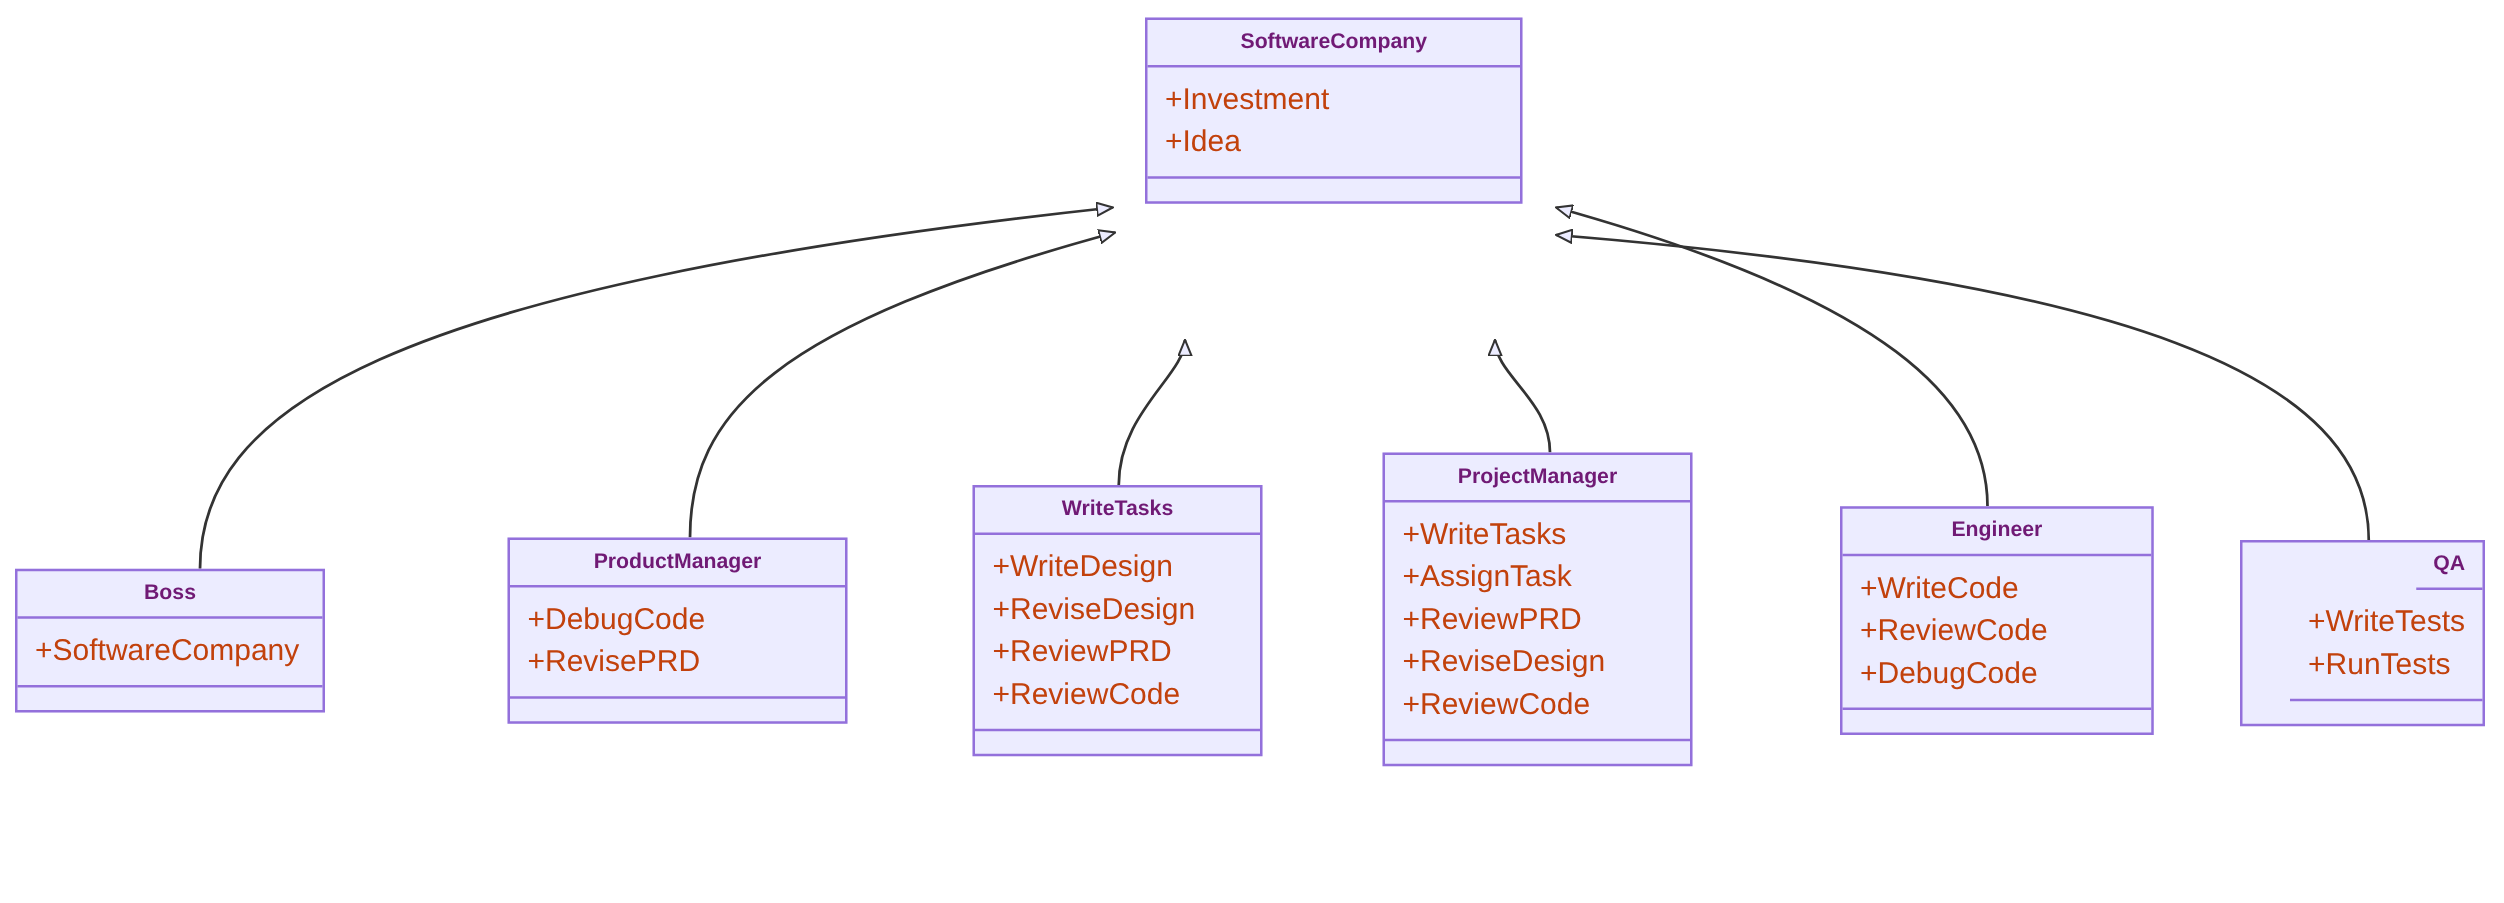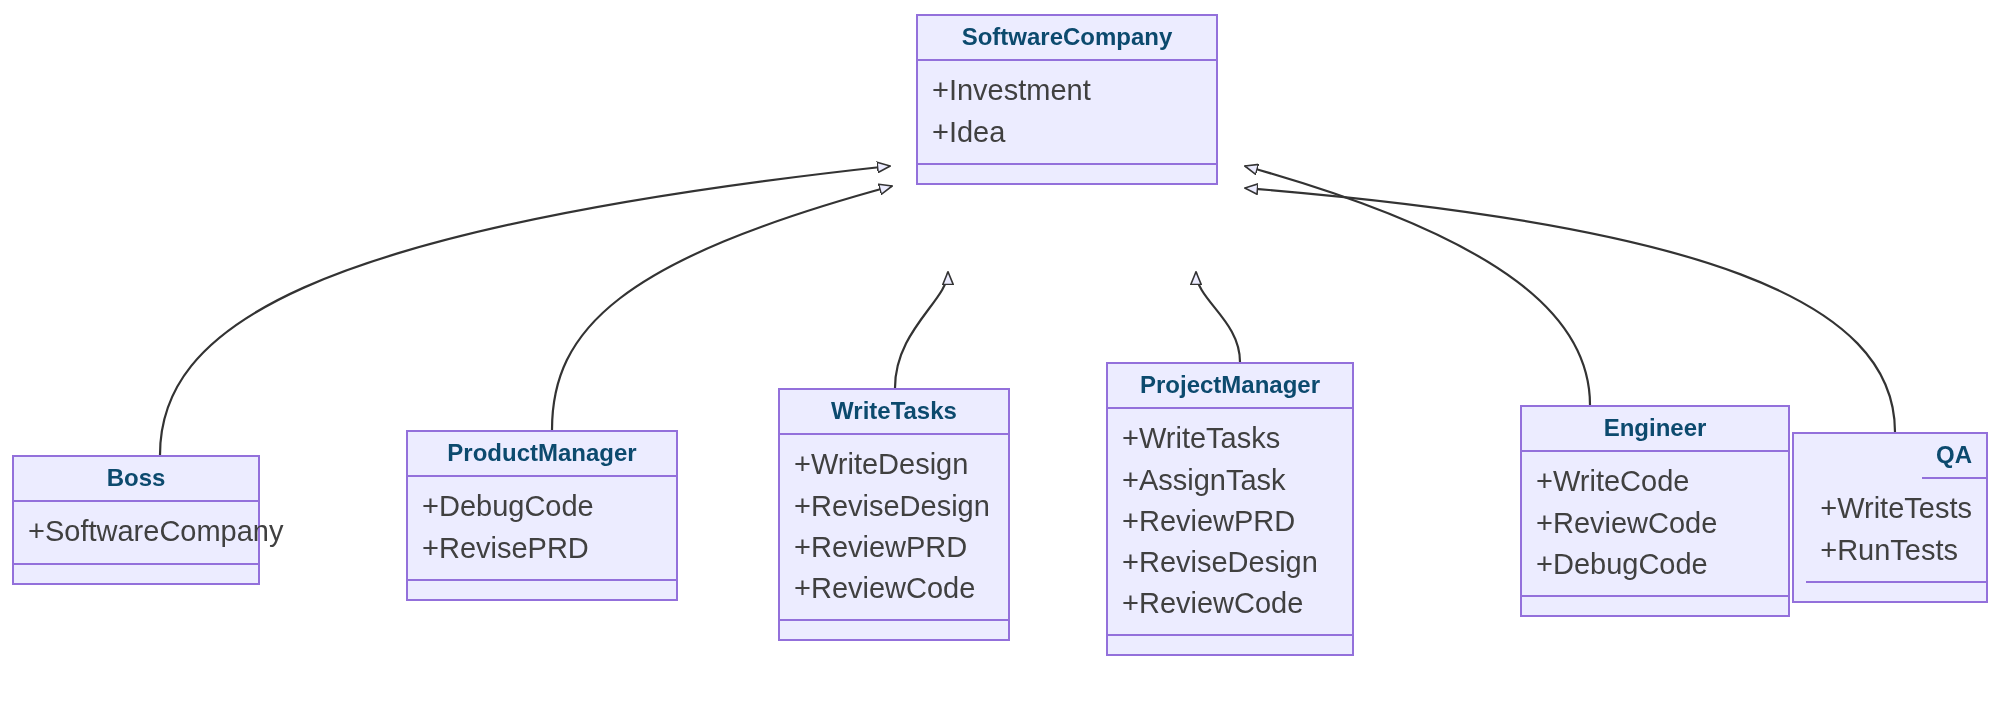--- a/index.html
+++ b/index.html
@@ -30,38 +30,38 @@
     box-sizing: border-box;
     background: #ECECFF;
     border: 2px solid #9370DB;
     display: flex;
     flex-direction: column;
     z-index: 5;
   }
   .class-title {
     text-align: center;
     font-weight: bold;
-    font-size: 24px;
-    color: #0c4a6e;
+    font-size: 17px;
+    color: #701a75;
     padding: 8px 14px 9px 14px;
     border-bottom: 2px solid #9370DB;
     line-height: 1.1;
     white-space: nowrap;
   }
   .class-members {
     padding: 9px 14px 10px 14px;
     border-bottom: 2px solid #9370DB;
     display: flex;
     flex-direction: column;
     justify-content: center;
     flex: 1 1 auto;
   }
   .member-row {
-    font-size: 29px;
-    color: #404040;
+    font-size: 24px;
+    color: #c2410c;
     line-height: 1.42;
     white-space: nowrap;
     text-align: left;
   }
   .class-methods {
     min-height: 18px;
     flex: 0 0 auto;
   }
 </style>
 </head>
@@ -131,21 +131,21 @@
     <div class="class-members">
       <div class="member-row">+WriteTasks</div>
       <div class="member-row">+AssignTask</div>
       <div class="member-row">+ReviewPRD</div>
       <div class="member-row">+ReviseDesign</div>
       <div class="member-row">+ReviewCode</div>
     </div>
     <div class="class-methods"></div>
   </div>
 
-  <div class="uml-class" style="left:1472px; top:405px; width:270px;margin-left:48px;">
+  <div class="uml-class" style="left:1472px; top:405px; width:251px;">
     <div class="class-title">Engineer</div>
     <div class="class-members">
       <div class="member-row">+WriteCode</div>
       <div class="member-row">+ReviewCode</div>
       <div class="member-row">+DebugCode</div>
     </div>
     <div class="class-methods"></div>
   </div>
 
   <div class="uml-class" style="left:1792px; top:432px; width:196px;align-items:flex-end;">

